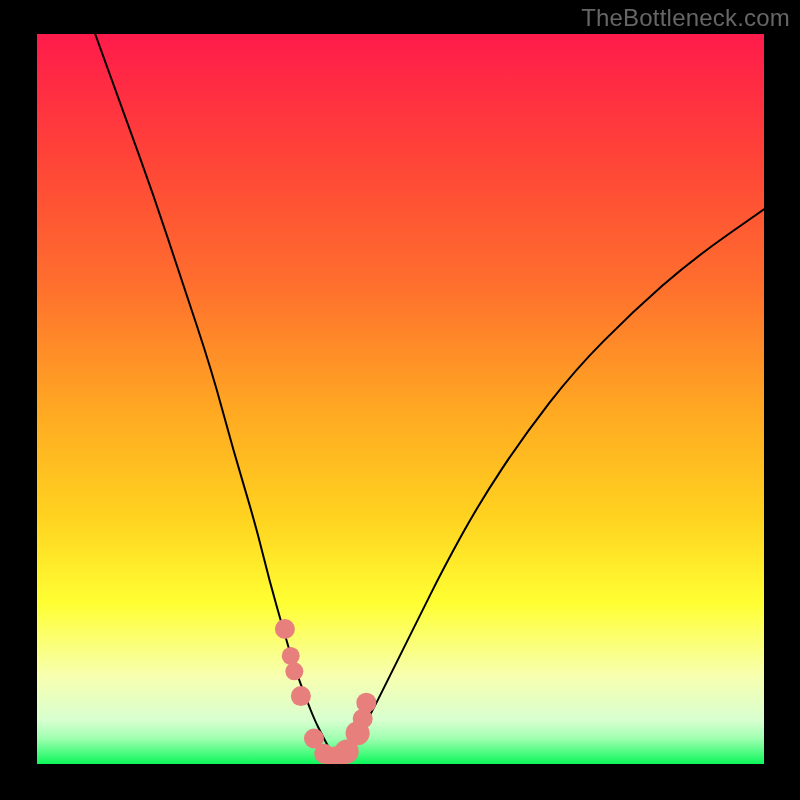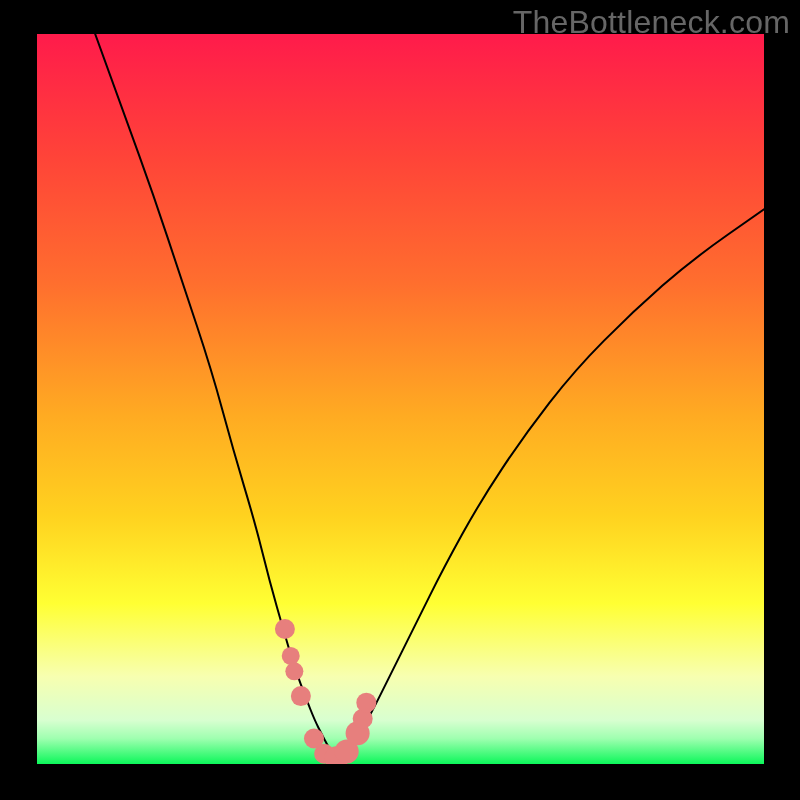--- a/index.html
+++ b/index.html
@@ -18,21 +18,21 @@
   }
   .plot {
     position: absolute;
     background: #fff;
   }
   .watermark {
     position: absolute;
     top: 4px;
     right: 10px;
     color: #666;
-    font-size: 32px;
+    font-size: 24px;
     font-family: Arial, sans-serif;
     letter-spacing: 0.2px;
   }
   svg {
     display: block;
   }
 </style>
 </head>
 <body>
 

